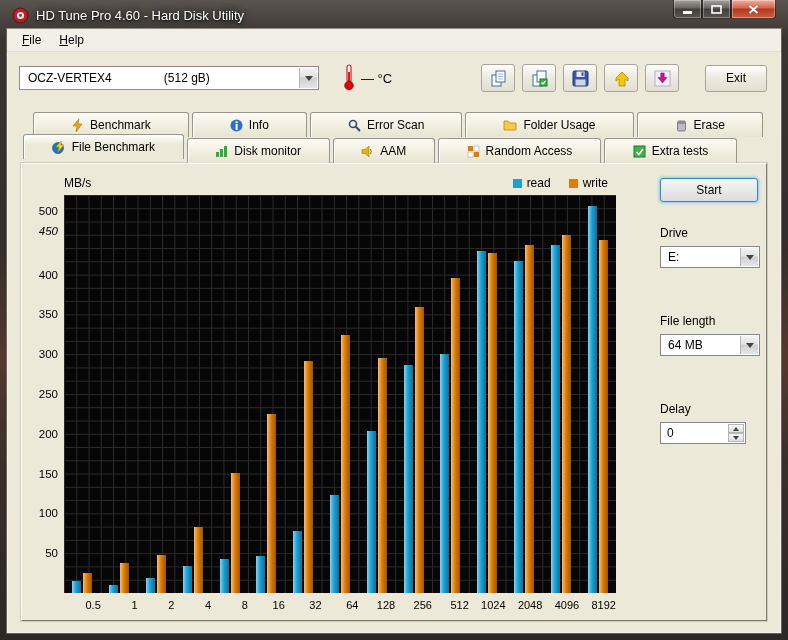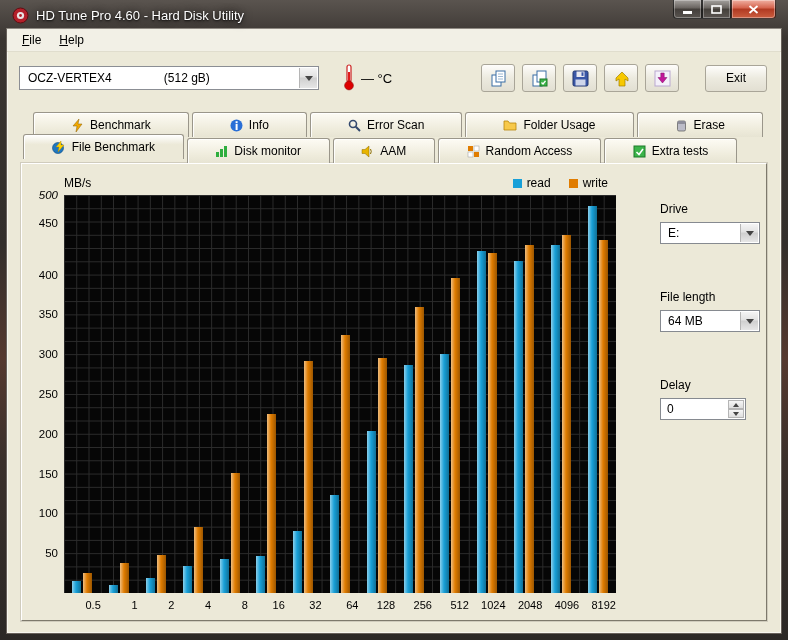--- a/index.html
+++ b/index.html
@@ -330,22 +330,22 @@
         <div class="plot-row">
           <div class="yaxis" id="yaxis">
               <span class="ylab" style="top: 358.2px;">50</span>
               <span class="ylab" style="top: 318.4px;">100</span>
               <span class="ylab" style="top: 278.6px;">150</span>
               <span class="ylab" style="top: 238.8px;">200</span>
               <span class="ylab" style="top: 199px;">250</span>
               <span class="ylab" style="top: 159.2px;">300</span>
               <span class="ylab" style="top: 119.4px;">350</span>
               <span class="ylab" style="top: 79.6px;">400</span>
-              <span class="ylab" style="top: 28px;">450</span>
-              <span class="ylab" style="top: 0px; font-style: italic;">500</span>
+              <span class="ylab" style="top: 36px; font-style: italic;">450</span>
+              <span class="ylab" style="top: 16px;">500</span>
             </div>
           <div class="plot" id="plot">
               <div class="cat-cell">
                 <div class="bar" style="height: 3%; background-image: linear-gradient(90deg, rgba(255, 255, 255, 0.5), rgba(255, 255, 255, 0) 45%, rgba(0, 0, 0, 0.3) 100%), linear-gradient(rgb(24, 160, 216), rgb(24, 160, 216));"></div>
                 <div class="bar" style="height: 5%; background-image: linear-gradient(90deg, rgba(255, 255, 255, 0.5), rgba(255, 255, 255, 0) 45%, rgba(0, 0, 0, 0.3) 100%), linear-gradient(rgb(224, 124, 0), rgb(224, 124, 0));"></div>
               </div>
               <div class="cat-cell">
                 <div class="bar" style="height: 2%; background-image: linear-gradient(90deg, rgba(255, 255, 255, 0.5), rgba(255, 255, 255, 0) 45%, rgba(0, 0, 0, 0.3) 100%), linear-gradient(rgb(24, 160, 216), rgb(24, 160, 216));"></div>
                 <div class="bar" style="height: 7.6%; background-image: linear-gradient(90deg, rgba(255, 255, 255, 0.5), rgba(255, 255, 255, 0) 45%, rgba(0, 0, 0, 0.3) 100%), linear-gradient(rgb(224, 124, 0), rgb(224, 124, 0));"></div>
               </div>
@@ -419,20 +419,21 @@
               <span class="xlab">512</span>
               <span class="xlab">1024</span>
               <span class="xlab">2048</span>
               <span class="xlab">4096</span>
               <span class="xlab">8192</span>
             </div>
         </div>
       </div>
 
       <div class="side">
+        <button class="btn start-btn">Start</button>
         <div class="fieldlabel">Drive</div>
         <div class="dropdown">
           <span>E:</span>
           <span class="dd-arrow">
               <i class="tri-down"></i>
             </span>
         </div>
         <div class="fieldlabel gap-lg">File length</div>
         <div class="dropdown">
           <span>64 MB</span>

